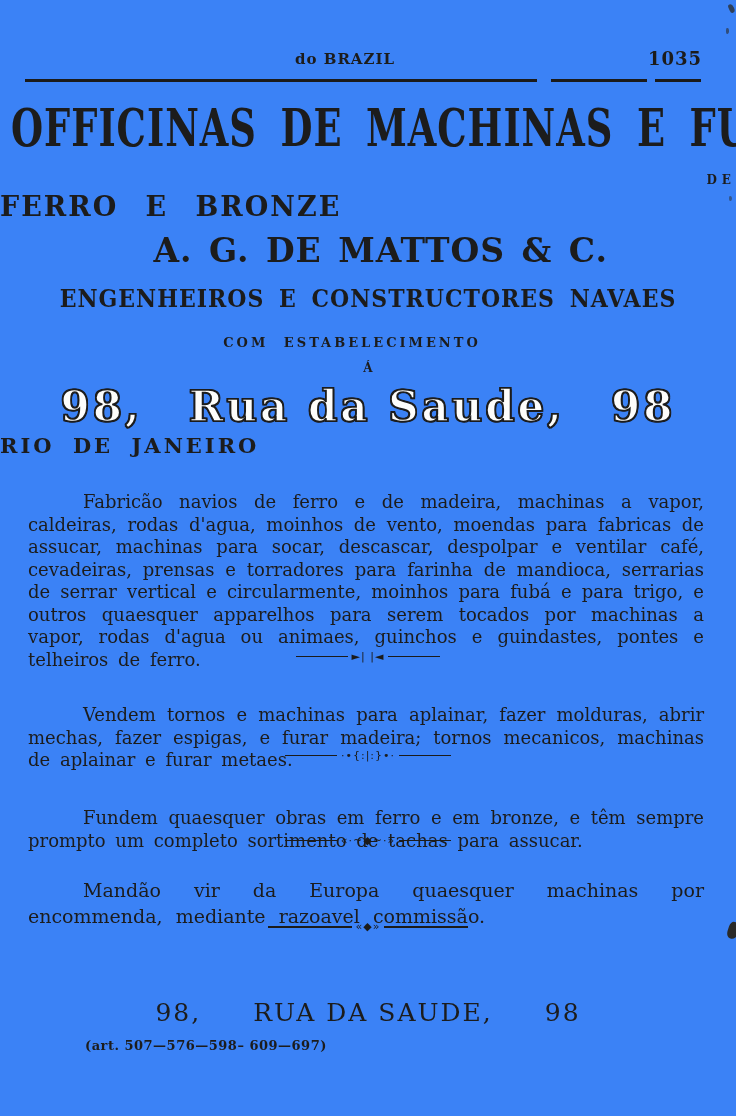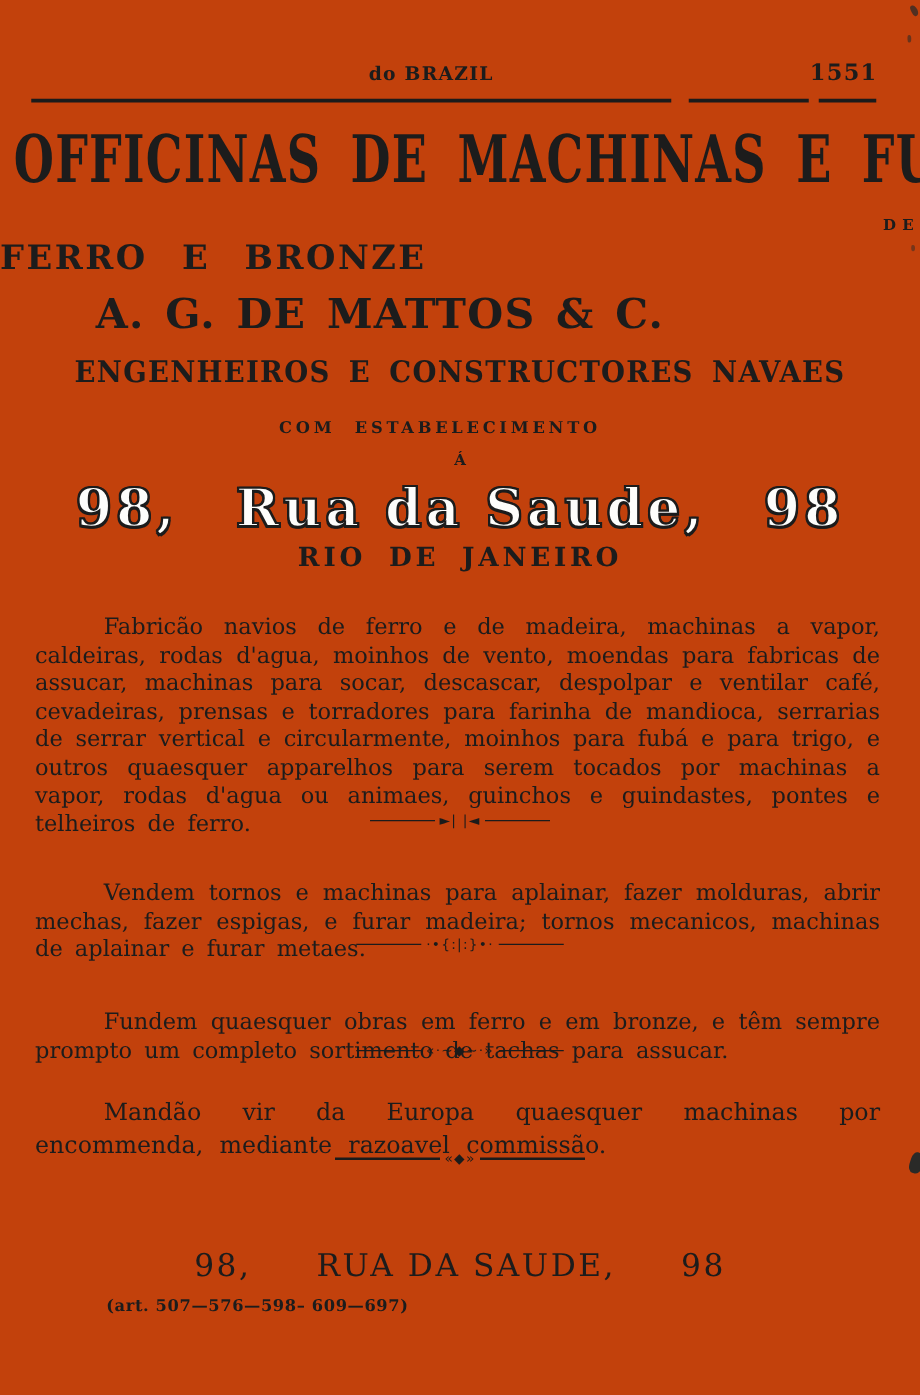--- a/index.html
+++ b/index.html
@@ -1,20 +1,20 @@
 <!DOCTYPE html>
 <html><head>
 <meta charset="utf-8">
 <style>
   html,body{margin:0;padding:0;background:#e8e8e6;}
   #page{
     position:relative;
     width:736px;height:1116px;
     margin:0 auto;
-    background:#c2410c;
+    background:#3b82f6;
     color:#1c1c1c;
     font-family:"DejaVu Serif","Liberation Serif",serif;
     overflow:hidden;
   }
   .abs{position:absolute;}
 
   
   .running-title{
     top:50px;left:0;width:736px;text-align:center;
     padding-right:46px;box-sizing:border-box;
@@ -39,21 +39,21 @@
   }
   .de-line{
     top:173px;left:0;width:736px;text-align:right;
     font-size:12px;font-weight:bold;letter-spacing:5px;
   }
   .materials-line{
     top:191px;left:0;width:736px;text-align:left;
     font-size:27px;font-weight:bold;letter-spacing:2px;word-spacing:16px;
   }
   .company-line{
-    top:231px;left:0;width:608px;text-align:center;
+    top:231px;left:0;width:608px;text-align:right;
     font-size:33px;font-weight:bold;letter-spacing:1px;word-spacing:4px;
   }
   .profession-line{
     top:284px;left:0;width:736px;text-align:center;
     font-size:22px;font-weight:600;letter-spacing:1px;word-spacing:6px;
     transform:scaleY(1.08);transform-origin:center top;
   }
   .establishment-line{
     top:335px;left:0;width:704px;text-align:center;
     font-size:13px;font-weight:bold;letter-spacing:3px;word-spacing:8px;
@@ -64,21 +64,21 @@
   }
   .street-ornate{
     top:382px;left:0;width:736px;text-align:center;
     display:flex;justify-content:center;align-items:baseline;gap:46px;
     font-size:42px;font-weight:bold;letter-spacing:3px;
     color:#fdfdfb;
     -webkit-text-stroke:1.6px #1c1c1c;
     text-shadow:1px 1px 0 #1c1c1c,-1px -1px 0 #1c1c1c,1px -1px 0 #1c1c1c,-1px 1px 0 #1c1c1c;
   }
   .city-line{
-    top:433px;left:0;width:736px;text-align:center;
+    top:433px;left:0;width:736px;text-align:left;
     font-size:21px;font-weight:bold;letter-spacing:3px;word-spacing:8px;
   }
 
   
   .para{
     left:28px;width:676px;
     font-size:18px;line-height:22.5px;
     text-align:justify;text-indent:55px;
     word-spacing:4px;
   }
@@ -123,21 +123,21 @@
   .art-2{top:4px;right:2px;width:5px;height:9px;opacity:.75;transform:rotate(-25deg);}
   .art-3{top:28px;right:7px;width:3px;height:6px;opacity:.6;}
   .art-4{top:196px;right:4px;width:3px;height:5px;opacity:.5;}
 </style>
 </head>
 <body>
 
 <div id="page">
 
   <div class="abs running-title">do BRAZIL</div>
-  <div class="abs page-number">1551</div>
+  <div class="abs page-number">1035</div>
   <div class="abs head-rule">
     <span class="seg seg-a"></span>
     <span class="seg seg-b"></span>
     <span class="seg seg-c"></span>
   </div>
 
   <div class="abs main-title">OFFICINAS DE MACHINAS E FUNDIÇÃO</div>
   <div class="abs de-line">DE</div>
   <div class="abs materials-line">FERRO E BRONZE</div>
   <div class="abs company-line">A. G. DE MATTOS &amp; C.</div>

